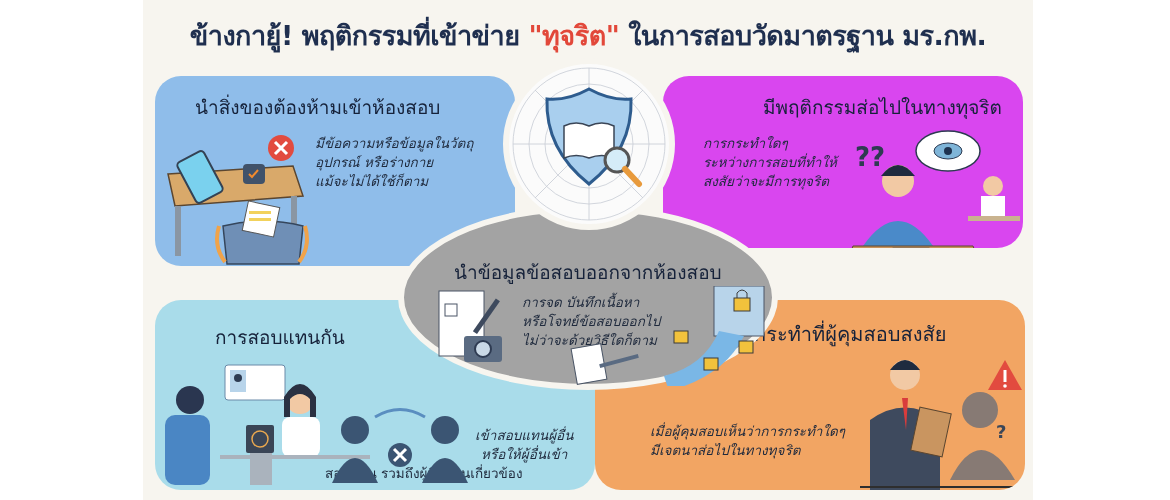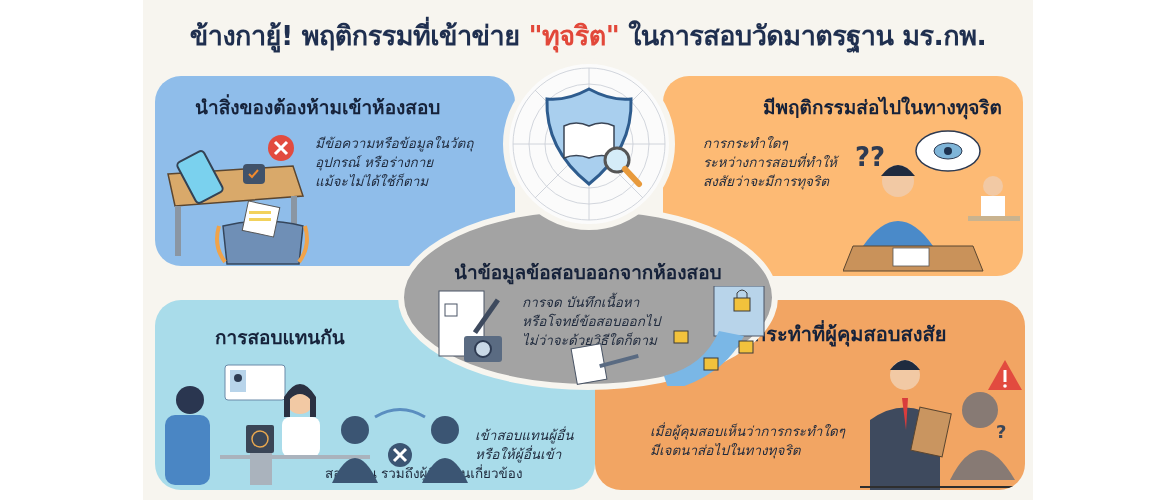--- a/index.html
+++ b/index.html
@@ -14,34 +14,34 @@
     background: #f7f5ef;
   }
   .title {
     position: absolute; left: 0; top: 14px; width: 890px; text-align: center;
     font-size: 27px; font-weight: bold; color: #1f2f4f; letter-spacing: -0.5px;
   }
   .title .accent { color: #e2483a; }
 
   .panel { position: absolute; border-radius: 26px; overflow: hidden; }
   .p-blue   { left: 12px;  top: 76px;  width: 360px; height: 190px; background: #8fbdea; }
-  .p-yellow { left: 520px; top: 76px;  width: 360px; height: 200px; background: #fdba74; }
-  .p-cyan   { left: 12px;  top: 300px; width: 440px; height: 190px; background: #a9dcea; }
+  .p-yellow { left: 520px; top: 76px;  width: 360px; height: 172px; background: #d946ef; }
+  .p-cyan   { left: 12px;  top: 300px; width: 440px; height: 190px; background: #a9dcea; text-align: center; }
   .p-orange { left: 452px; top: 300px; width: 430px; height: 190px; background: #f2a563; }
   .p-green {
     position: absolute; left: 255px; top: 205px; width: 380px; height: 185px;
     background: #a3a3a3; border-radius: 50%;
     border: 6px solid #f7f5ef;
   }
   .center-disc {
     position: absolute; left: 360px; top: 58px; width: 172px; height: 172px;
     border-radius: 50%; background: #fbfbfb; border: 6px solid #f7f5ef;
   }
 
-  .ph { position: absolute; font-weight: bold; color: #16223a; font-size: 19px; white-space: nowrap; }
+  .ph { position: absolute; font-weight: normal; color: #16223a; font-size: 19px; white-space: nowrap; }
   .pt { position: absolute; color: #1f2a3d; font-size: 13.5px; line-height: 19px; white-space: nowrap; }
   .pt div { display: block; font-style: italic; }
 
   .ill { position: absolute; }
 </style>
 </head>
 <body>
 
 <div class="canvas">
 

